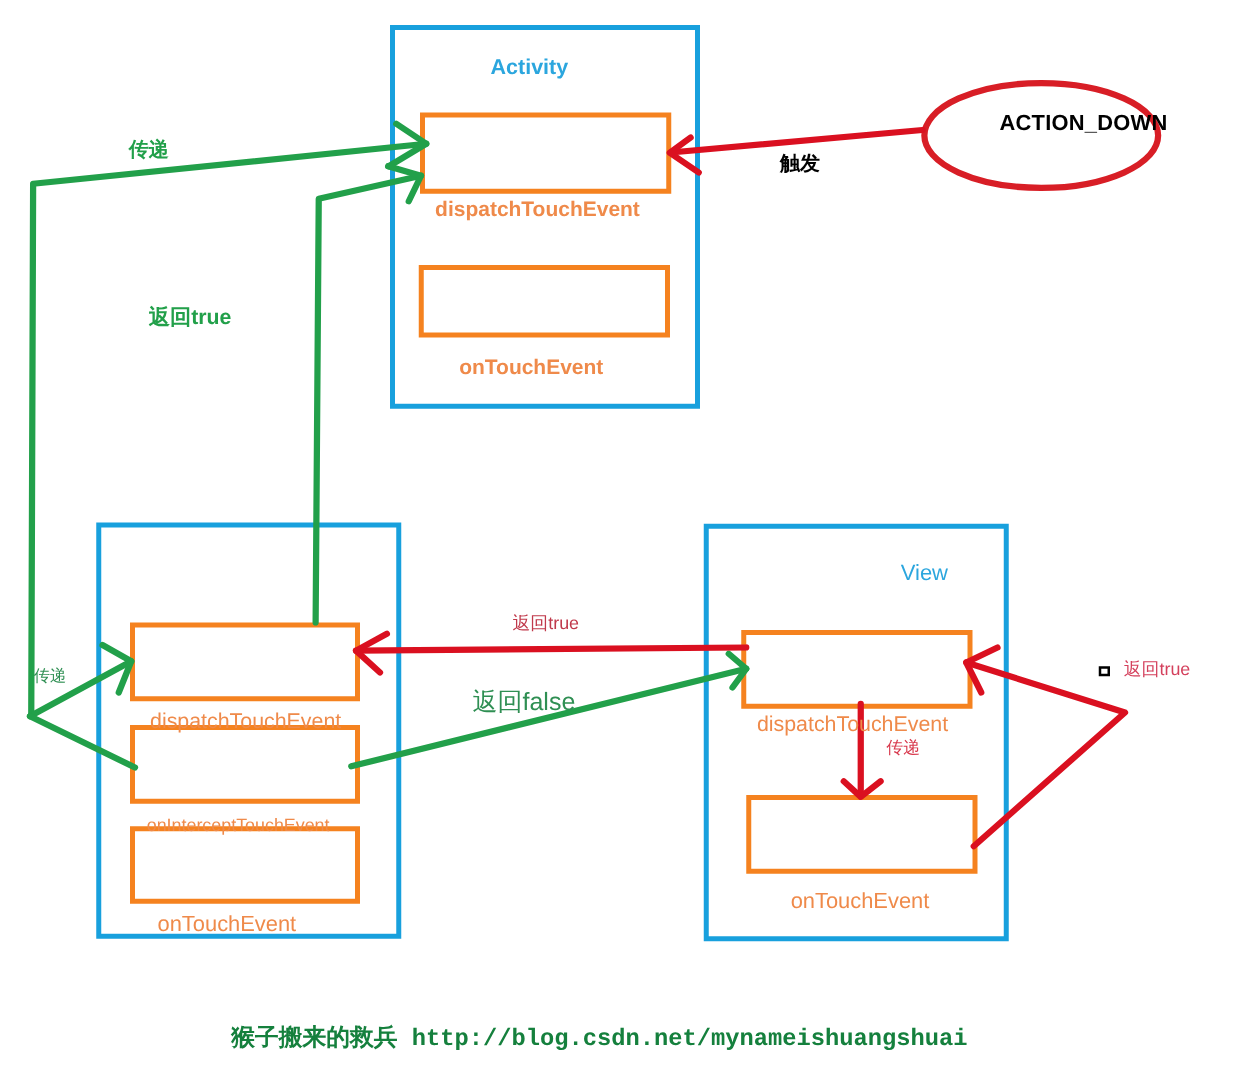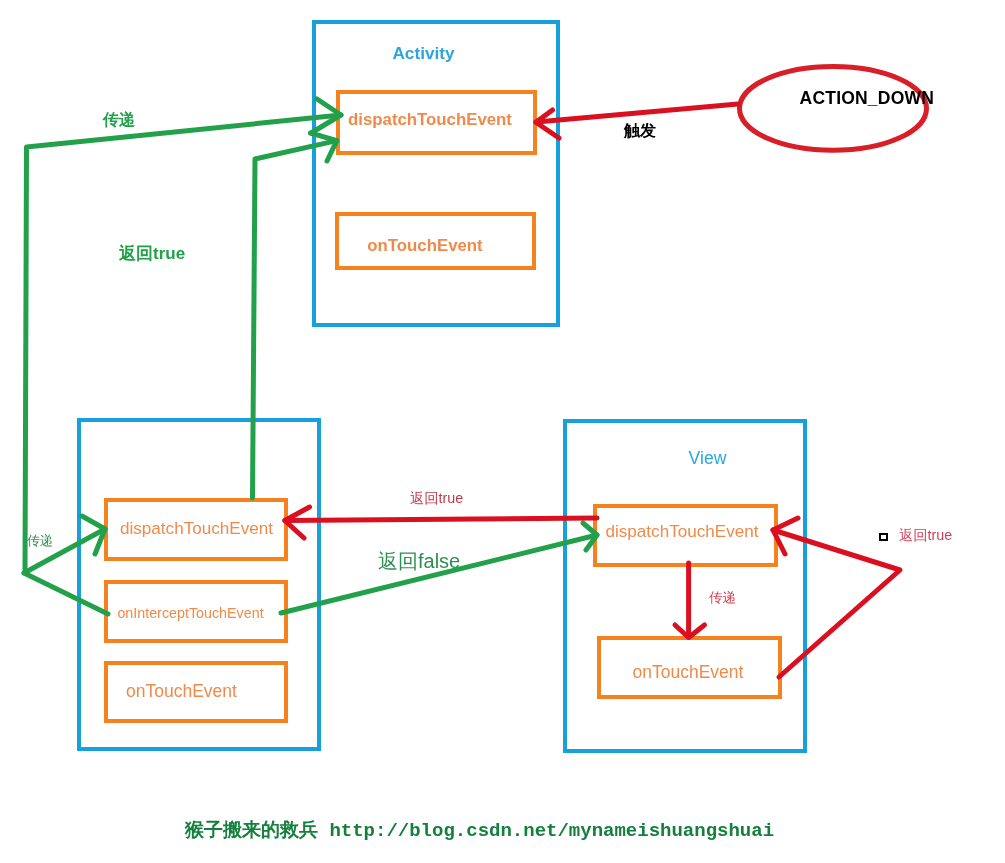--- a/index.html
+++ b/index.html
@@ -4,21 +4,21 @@
 <title>Android Touch Event Dispatch</title>
 <style>
   html,body{margin:0;padding:0;background:#fff;}
   body{width:1005px;height:863px;position:relative;overflow:hidden;
        font-family:"Liberation Sans",sans-serif;-webkit-font-smoothing:antialiased;}
   #stage{position:absolute;left:0;top:0;width:1005px;height:863px;padding-left:40px;}
 
   .cbox{position:absolute;border:4px solid #18a0dd;box-sizing:border-box;background:transparent;}
   .ctitle{position:absolute;color:#2ba6de;white-space:nowrap;}
   .mbox{position:absolute;border:4px solid #f5821f;box-sizing:border-box;background:transparent;}
-  .mlabel{position:absolute;white-space:nowrap;color:#ef8a4a;}
+  .mlabel{position:absolute;white-space:nowrap;color:#ef8a4a;margin-top:48px;}
   .elabel{position:absolute;white-space:nowrap;}
   .footer{position:absolute;white-space:nowrap;color:#15803d;
           font-family:Liberation Mono, monospace;font-weight:bold;}
 
   svg#edges{position:absolute;left:0;top:0;width:1005px;height:863px;z-index:5;pointer-events:none;}
   .cbox,.mbox{z-index:1;}
   .ctitle,.mlabel,.elabel,.footer{z-index:8;}
 </style>
 </head>
 <body>
@@ -72,21 +72,21 @@
   <div class="mbox" style="left:104px;top:498px;width:184px;height:63px;"></div>
   <div class="mlabel" style="left:105px;top:519px;width:183px;text-align:center;font-size:17.1px;">dispatchTouchEvent</div>
 
   <div class="mbox" style="left:104px;top:580px;width:184px;height:63px;"></div>
   <div class="mlabel" style="left:99px;top:605px;width:183px;text-align:center;font-size:14.3px;">onInterceptTouchEvent</div>
 
   <div class="mbox" style="left:104px;top:661px;width:184px;height:62px;"></div>
   <div class="mlabel" style="left:90px;top:681px;width:183px;text-align:center;font-size:17.5px;">onTouchEvent</div>
 
   <div class="cbox" style="left:563px;top:419px;width:244px;height:334px;"></div>
-  <div class="ctitle" style="left:562px;top:448px;width:291px;text-align:center;font-size:17.6px;">View</div>
+  <div class="ctitle" style="left:594px;top:448px;width:291px;text-align:center;font-size:17.6px;">View</div>
 
   <div class="mbox" style="left:593px;top:504px;width:185px;height:63px;"></div>
   <div class="mlabel" style="left:590px;top:522px;width:184px;text-align:center;font-size:17.1px;">dispatchTouchEvent</div>
 
   <div class="mbox" style="left:597px;top:636px;width:185px;height:63px;"></div>
   <div class="mlabel" style="left:596px;top:662px;width:184px;text-align:center;font-size:17.5px;">onTouchEvent</div>
 
   <svg id="ellipse-layer" style="position:absolute;left:730px;top:55px;width:210px;height:110px;" viewBox="0 0 210 110">
     <ellipse cx="103" cy="53.4" rx="93.5" ry="41.9" fill="none" stroke="#d81e26" stroke-width="5"></ellipse>
   </svg>

